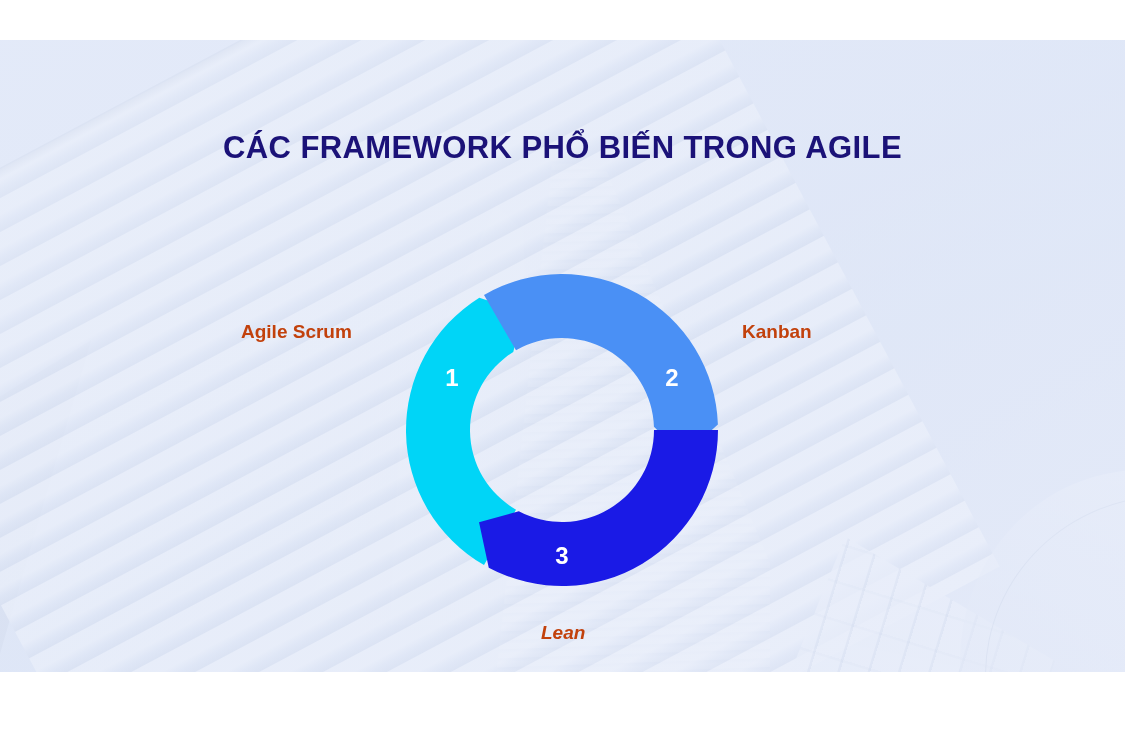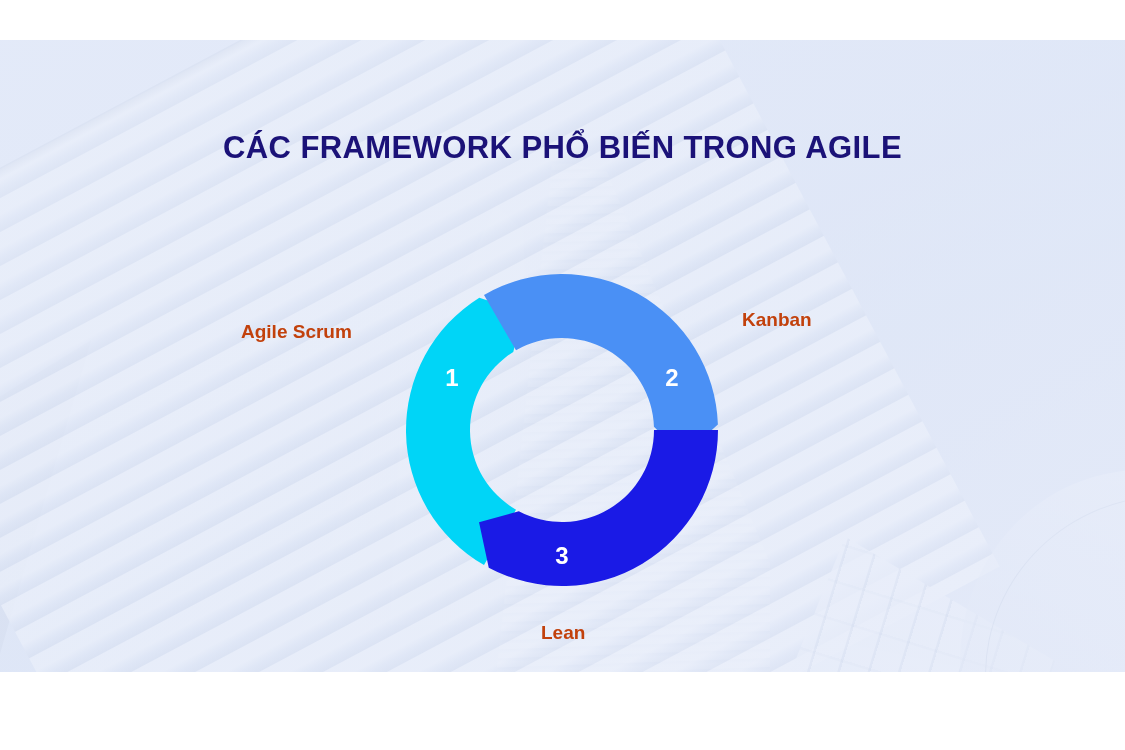--- a/index.html
+++ b/index.html
@@ -186,22 +186,22 @@
     fill: #ffffff;
   }
   .label {
     position: absolute;
     font-size: 19px;
     font-weight: bold;
     color: #c2410c;
     white-space: nowrap;
   }
   .label-scrum { left: 241px; top: 281px; }
-  .label-kanban { left: 742px; top: 269px; }
-  .label-lean { left: 541px; top: 582px; }
+  .label-kanban { left: 742px; top: 281px; }
+  .label-lean { left: 541px; top: 582px; font-style: italic; }
 </style>
 </head>
 <body>
 
 <div id="slide">
 
   <div class="bg-layer">
     <div class="bg-sky"></div>
     <div class="bg-wedge-dark"></div>
     <div class="bg-tower-spire2"></div>

